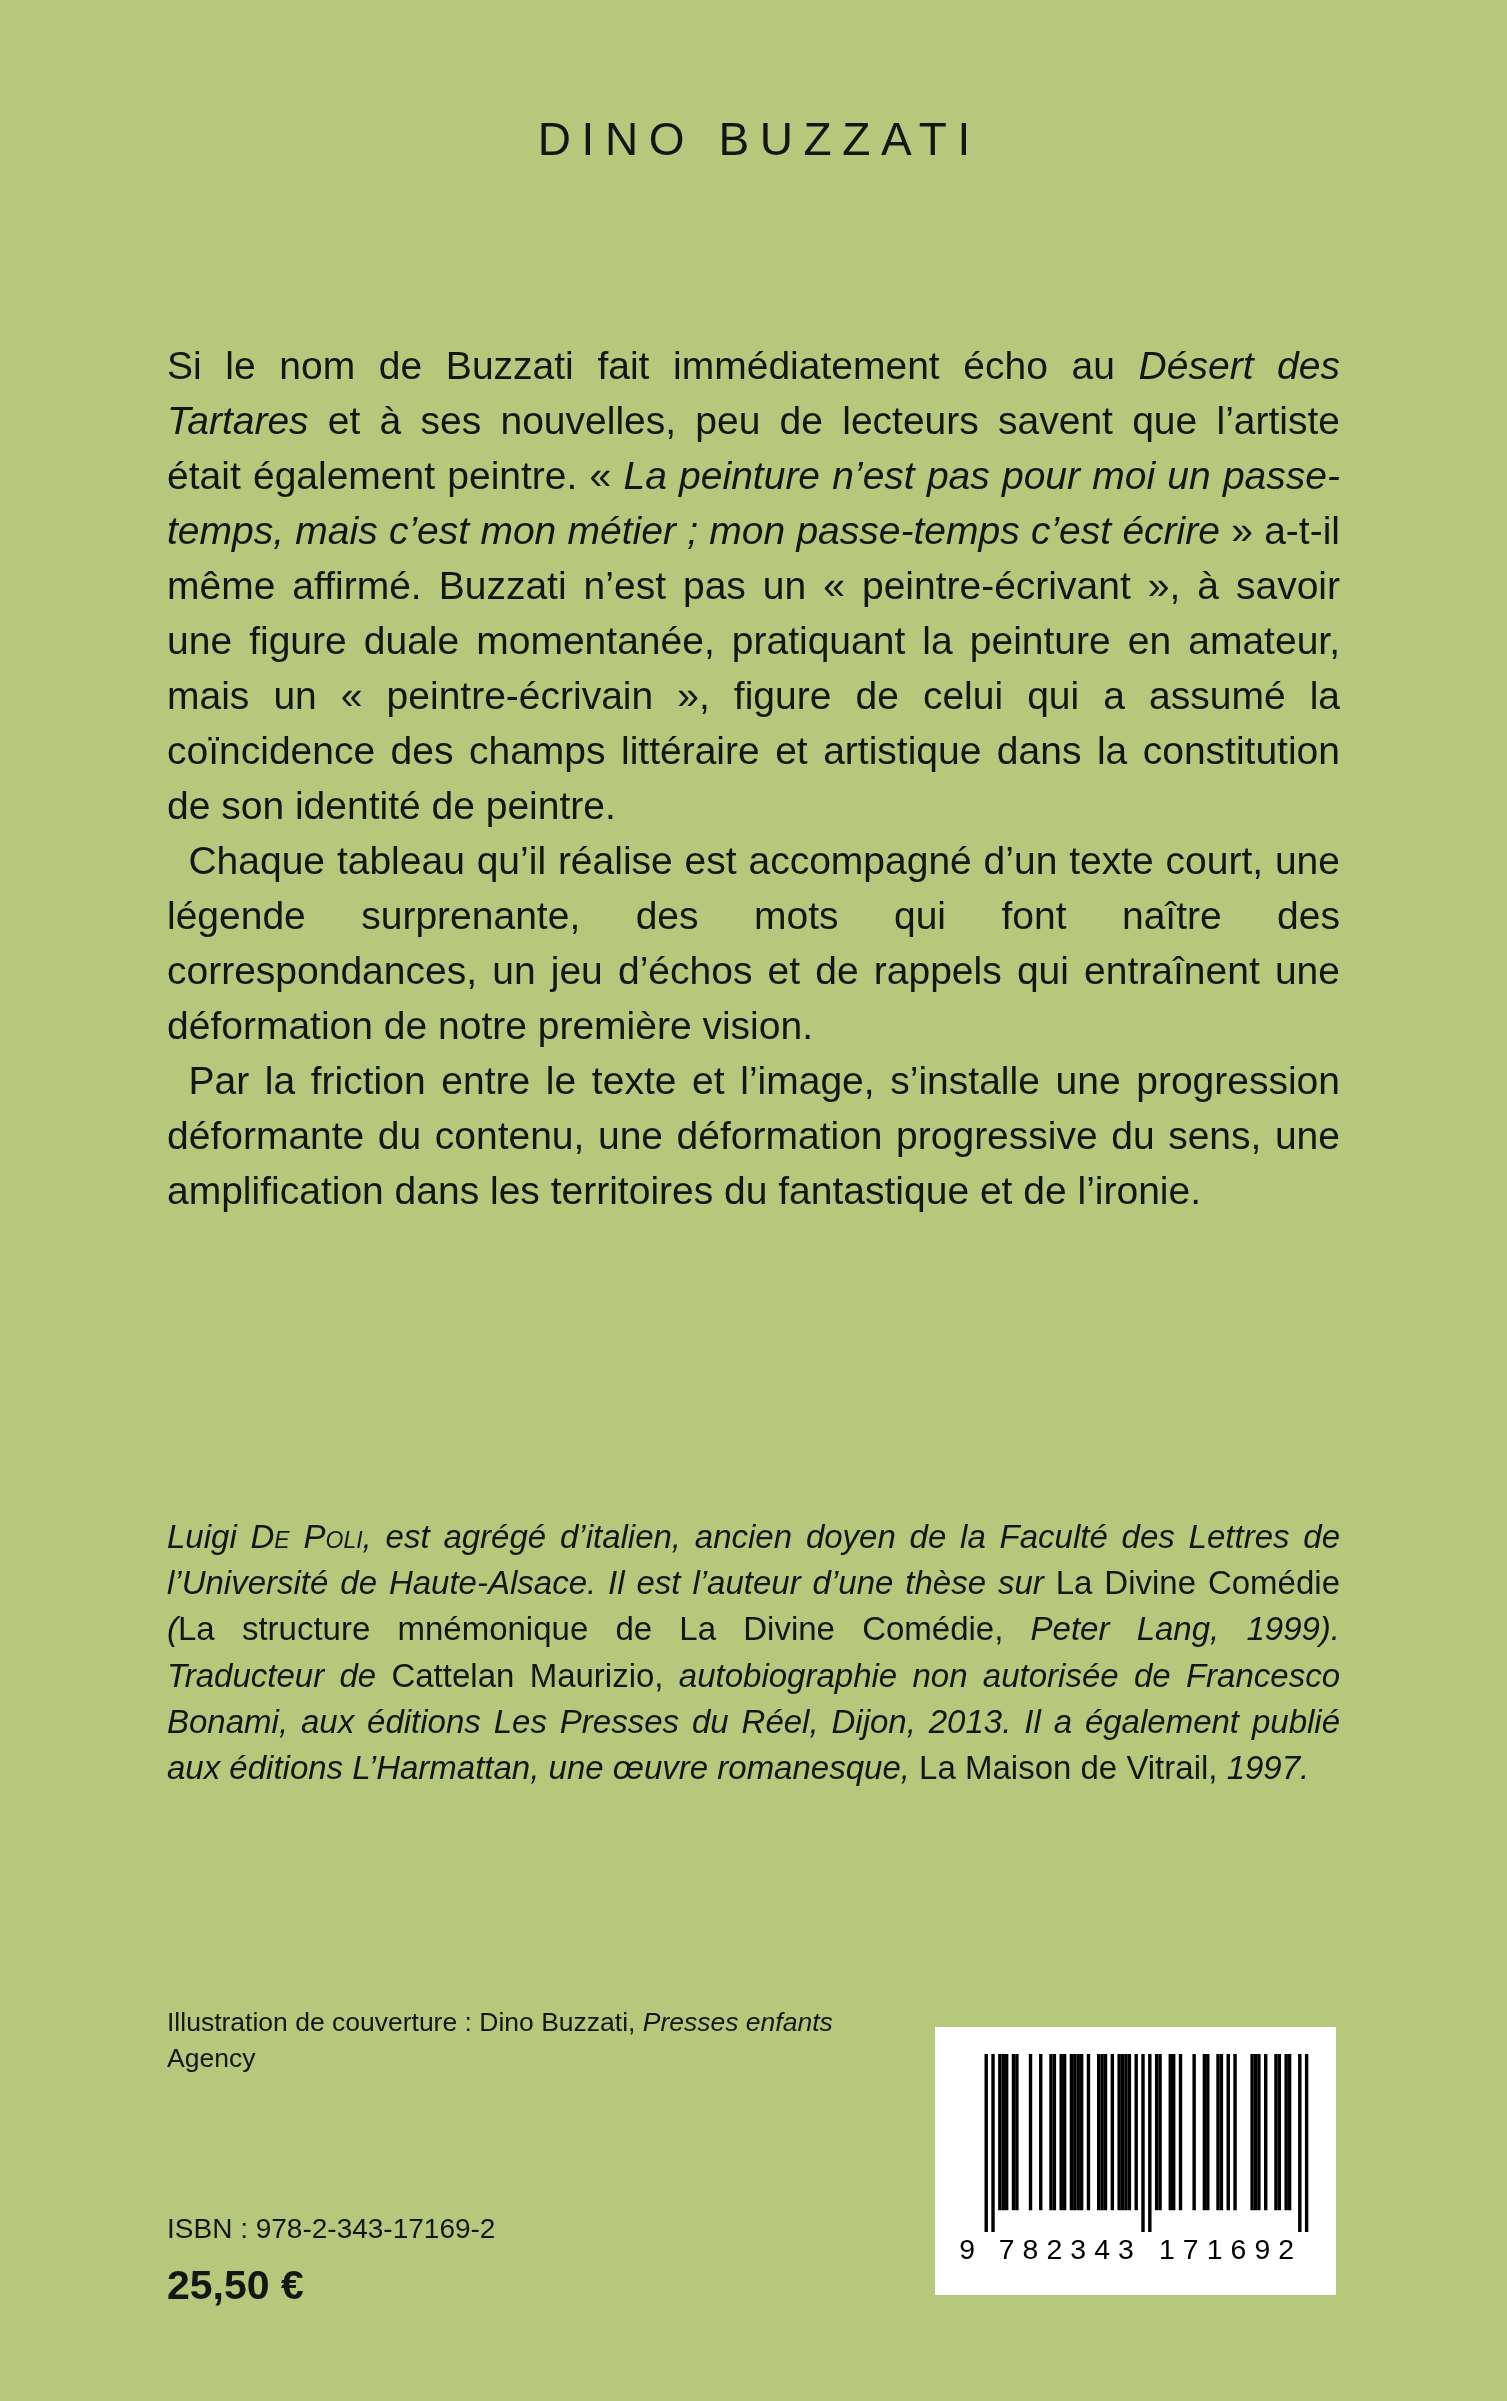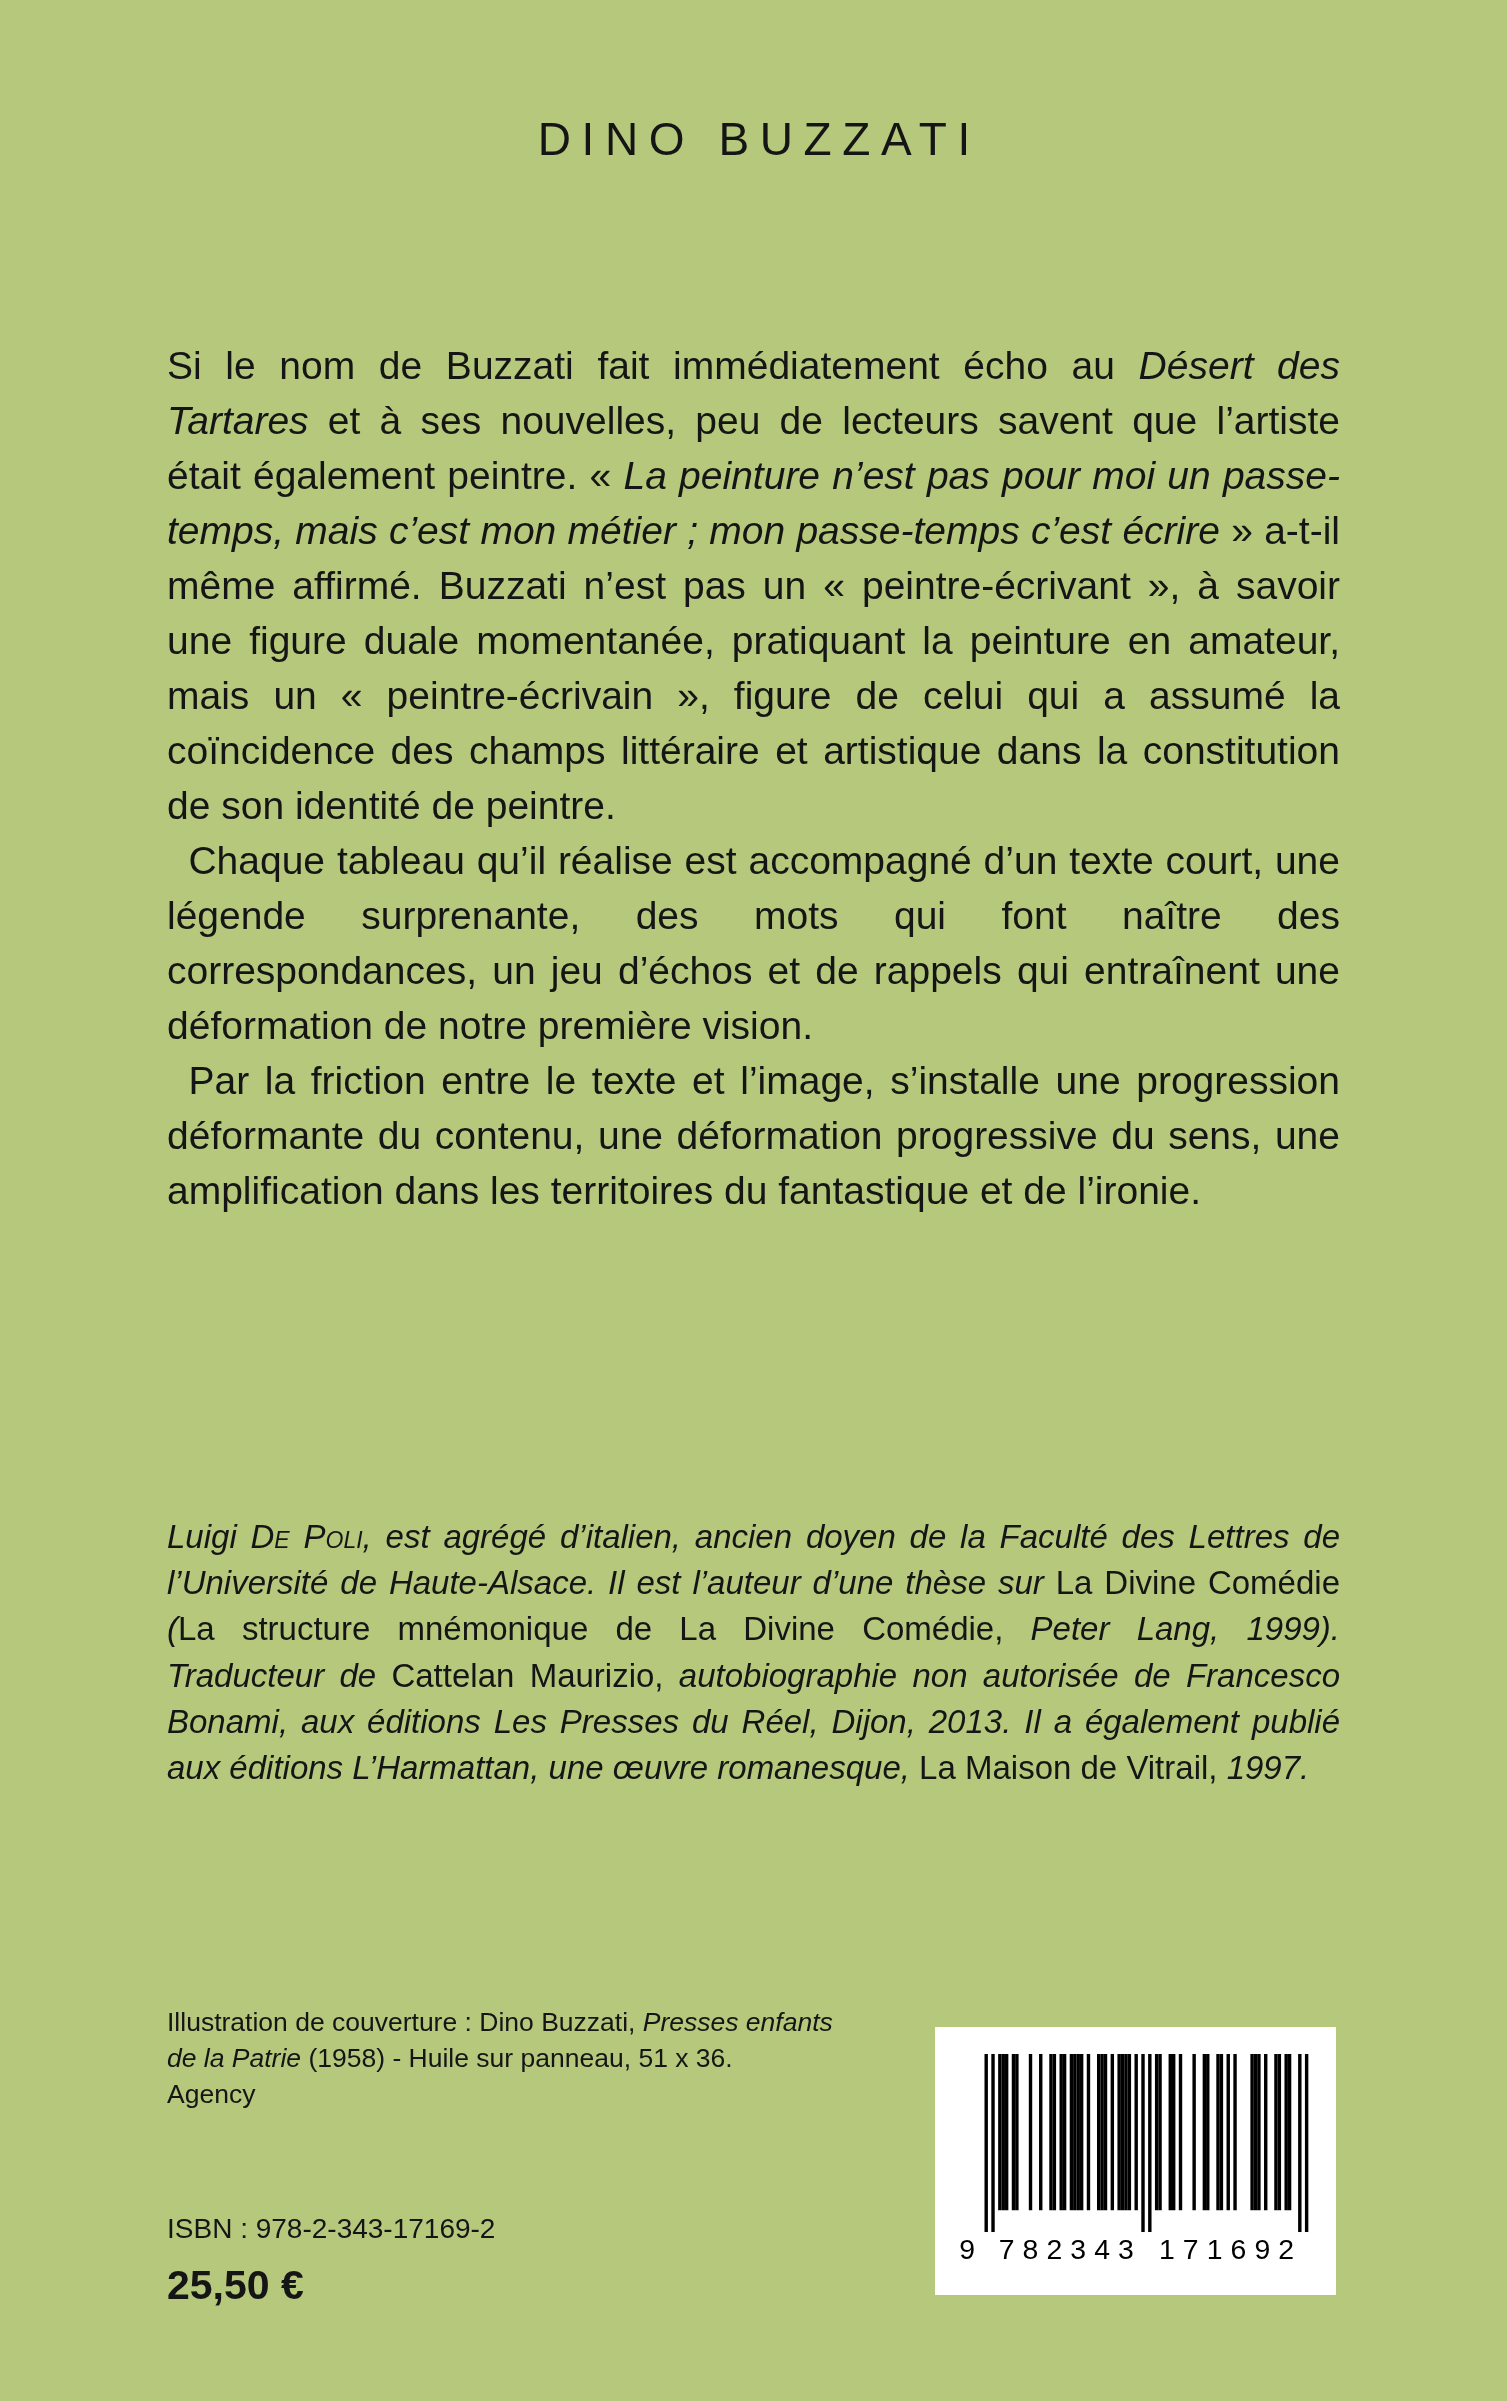--- a/index.html
+++ b/index.html
@@ -102,21 +102,20 @@
   <div class="blurb">
       <p><span>Si le nom de Buzzati fait immédiatement écho au </span><span class="it">Désert des Tartares</span><span> et à ses nouvelles, peu de lecteurs savent que l’artiste était également peintre. « </span><span class="it">La peinture n’est pas pour moi un passe-temps, mais c’est mon métier ; mon passe-temps c’est écrire</span><span> » a-t-il même affirmé. Buzzati n’est pas un « peintre-écrivant », à savoir une figure duale momentanée, pratiquant la peinture en amateur, mais un « peintre-écrivain », figure de celui qui a assumé la coïncidence des champs littéraire et artistique dans la constitution de son identité de peintre.</span></p>
       <p class="indent"><span>Chaque tableau qu’il réalise est accompagné d’un texte court, une légende surprenante, des mots qui font naître des correspondances, un jeu d’échos et de rappels qui entraînent une déformation de notre première vision.</span></p>
       <p class="indent"><span>Par la friction entre le texte et l’image, s’installe une progression déformante du contenu, une déformation progressive du sens, une amplification dans les territoires du fantastique et de l’ironie.</span></p>
     </div>
 
   <div class="bio"><span class="it b">Luigi </span><span class="it b sc">De Poli,</span><span class="it"> est agrégé d’italien, ancien doyen de la Faculté des Lettres de l’Université de Haute-Alsace. Il est l’auteur d’une thèse sur </span><span>La Divine Comédie </span><span class="it">(</span><span>La structure mnémonique de La Divine Comédie,</span><span class="it"> Peter Lang, 1999). Traducteur de </span><span>Cattelan Maurizio,</span><span class="it"> autobiographie non autorisée de Francesco Bonami, aux éditions Les Presses du Réel, Dijon, 2013. Il a également publié aux éditions L’Harmattan, une œuvre romanesque, </span><span>La Maison de Vitrail,</span><span class="it"> 1997.</span></div>
 
   <div class="credits">
       <div class="credit-line"><span>Illustration de couverture : Dino Buzzati, </span><span class="it">Presses enfants</span></div>
-      <div class="credit-line"><span class="it">de la Patrie</span><span> (1958) - Huile sur panneau, 51 x 36.</span></div>
       <div class="credit-line"><span>Agency</span></div>
     </div>
 
   <div class="isbn">ISBN : 978-2-343-17169-2</div>
 
   <div class="price">25,50 €</div>
 
   <div class="barcode-box" id="barcode-box">
       <svg width="360" height="214" viewBox="0 0 380 226" xmlns="http://www.w3.org/2000/svg">
         <rect x="30.0" y="0" width="3.6" height="188" fill="#000"></rect>

